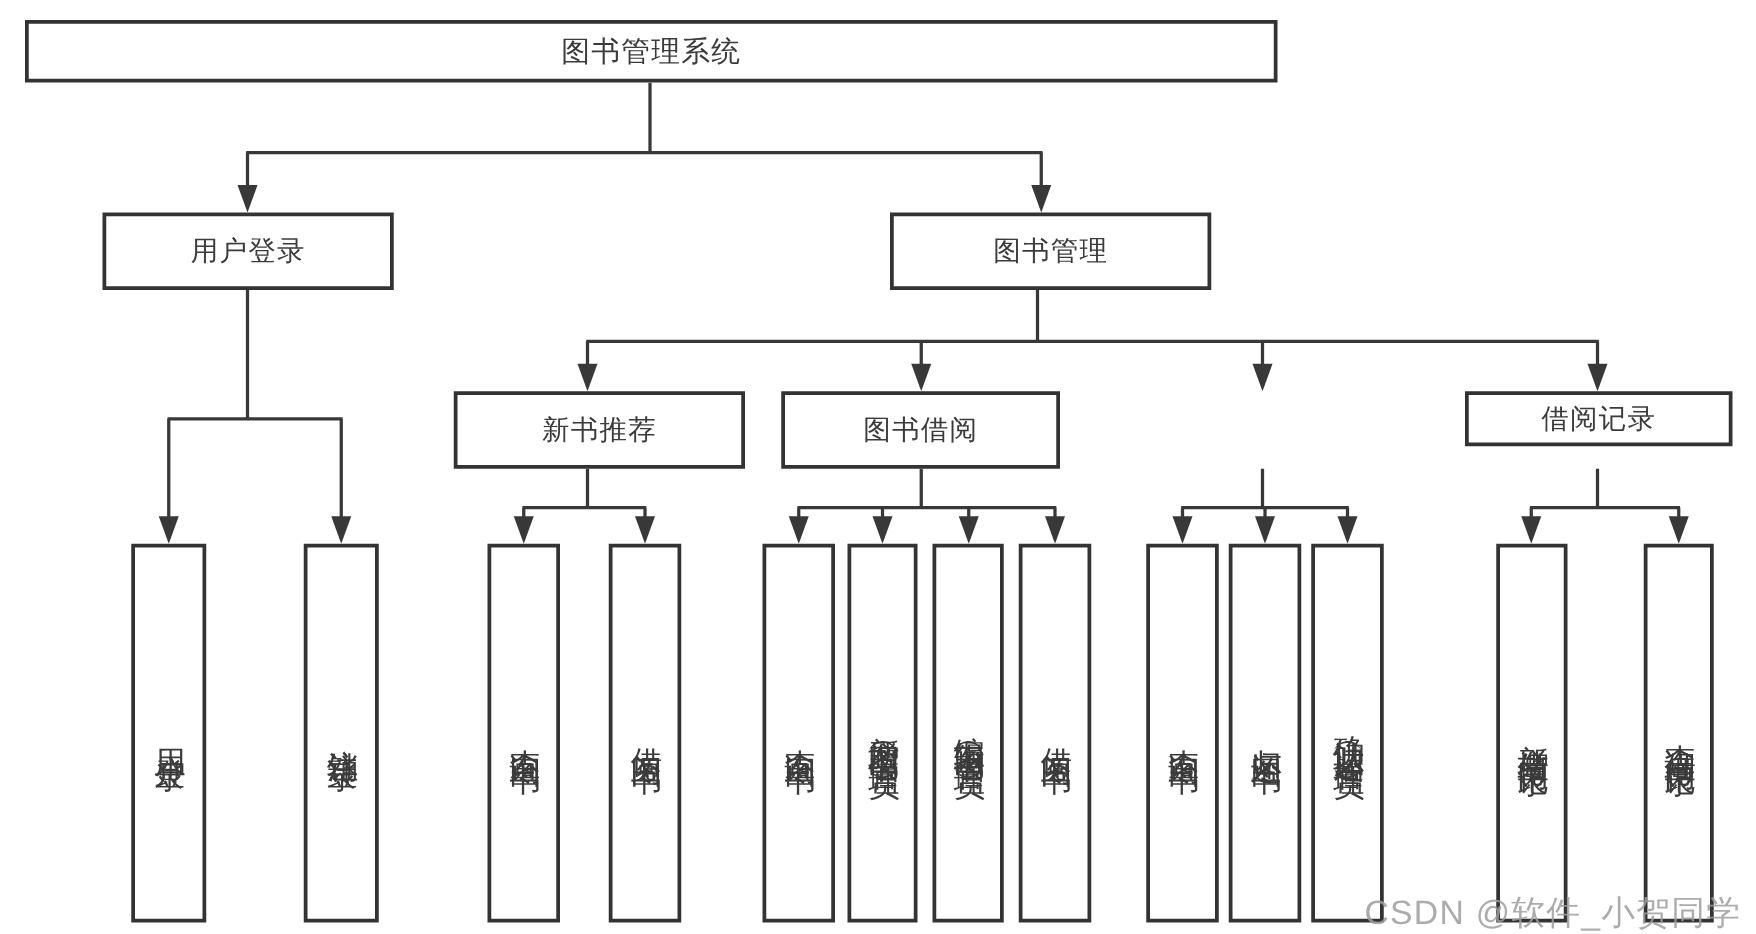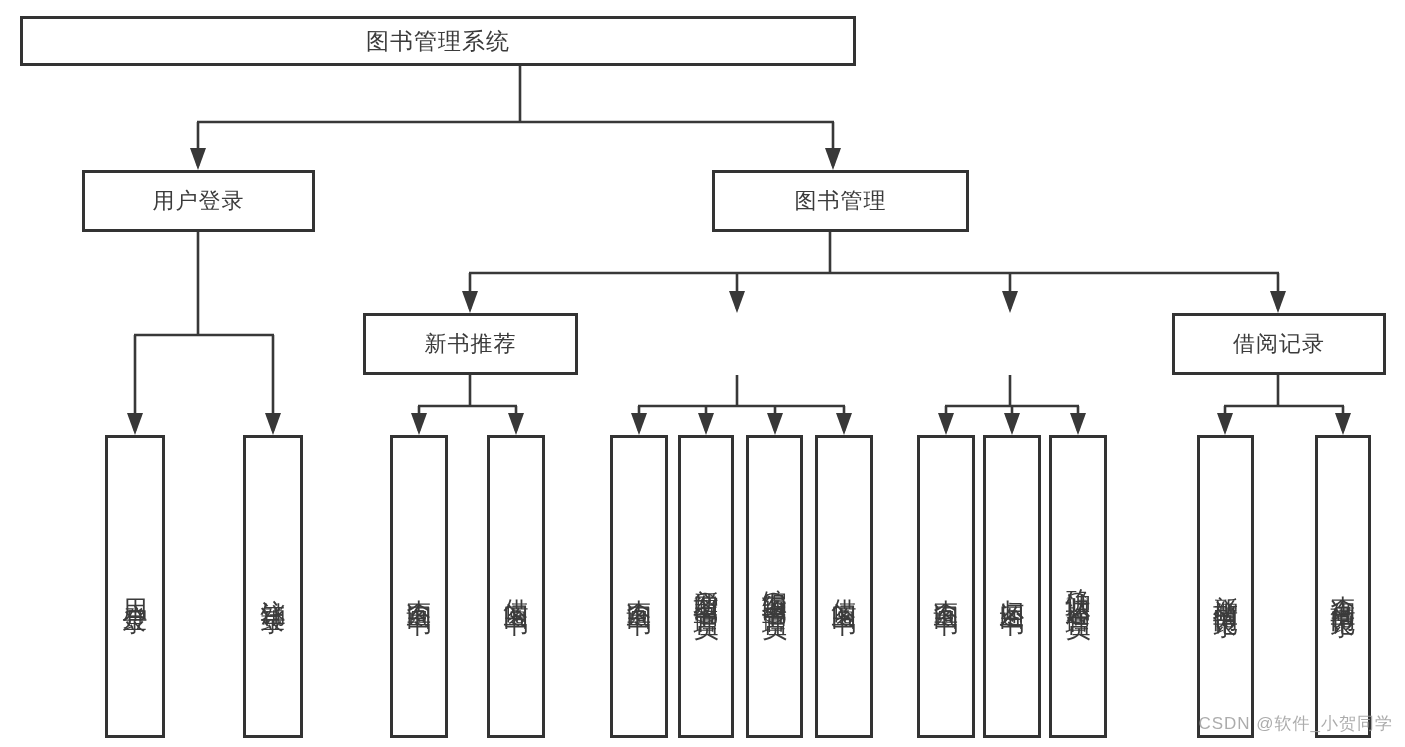--- a/index.html
+++ b/index.html
@@ -44,21 +44,21 @@
     text-orientation: mixed;
     font-size: 25px;
     letter-spacing: 4px;
     line-height: 1;
     white-space: nowrap;
   }
   .watermark {
     position: absolute;
     right: 12px;
     top: 712px;
-    font-size: 17px;
+    font-size: 27px;
     color: #9e9e9e;
     opacity: 0.85;
     z-index: 3;
     letter-spacing: 1px;
   }
 </style>
 </head>
 <body>
 
 <div class="canvas">
@@ -96,27 +96,28 @@
       <polygon points="767,413 783,413 775,435"></polygon>
       <polygon points="836,413 852,413 844,435"></polygon>
       <polygon points="938,413 954,413 946,435"></polygon>
       <polygon points="1004,413 1020,413 1012,435"></polygon>
       <polygon points="1070,413 1086,413 1078,435"></polygon>
       <polygon points="1217,413 1233,413 1225,435"></polygon>
       <polygon points="1335,413 1351,413 1343,435"></polygon>
     </g>
   </svg>
 
-  <div class="box h root" style="left:20px;top:16px;width:836px;height:50px">图书管理系统</div>
+  <div class="box h root" style="left:20px;top:16px;width:1002px;height:50px">图书管理系统</div>
 
   <div class="box h" style="left:82px;top:170px;width:233px;height:62px">用户登录</div>
   <div class="box h" style="left:712px;top:170px;width:257px;height:62px">图书管理</div>
 
-  <div class="box h" style="left:363px;top:313px;width:215px;height:62px">新书推荐</div>
-  <div class="box h" style="left:1172px;top:313px;width:214px;height:62px">借阅记录</div>
+  <div class="box h" style="left:363px;top:313px;width:233px;height:62px">新书推荐</div>
+  <div class="box h" style="left:625px;top:313px;width:223px;height:62px">图书借阅</div>
+  <div class="box h" style="left:1172px;top:313px;width:214px;height:44px">借阅记录</div>
 
   <div class="box v" style="left:105px;top:435px;width:60px;height:303px">
     <span class="vtext">用户登录</span>
   </div>
   <div class="box v" style="left:243px;top:435px;width:60px;height:303px">
     <span class="vtext">注销登录</span>
   </div>
 
   <div class="box v" style="left:390px;top:435px;width:58px;height:303px">
     <span class="vtext">查询图书</span>

